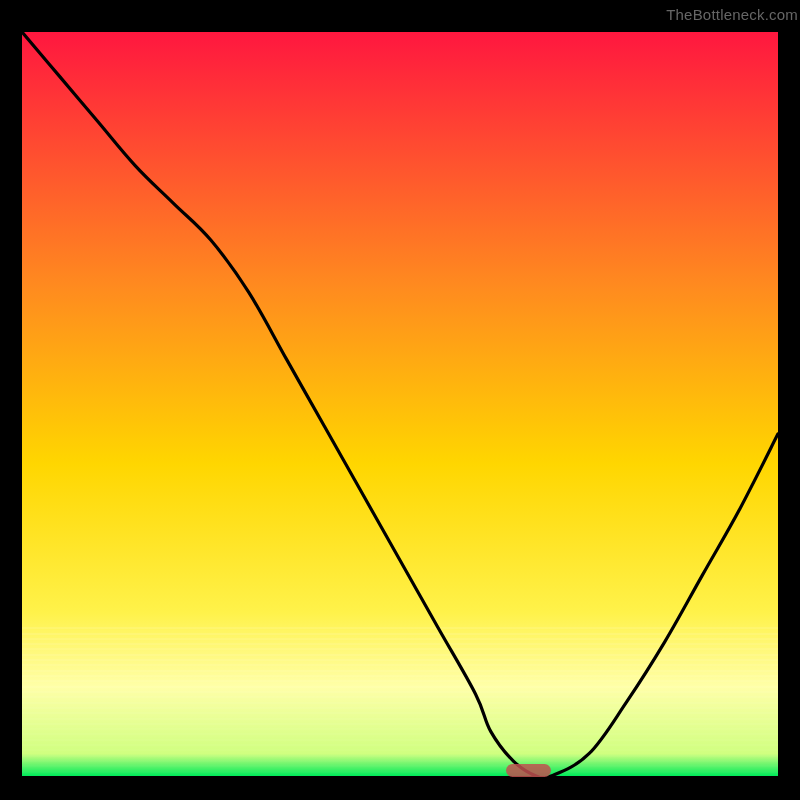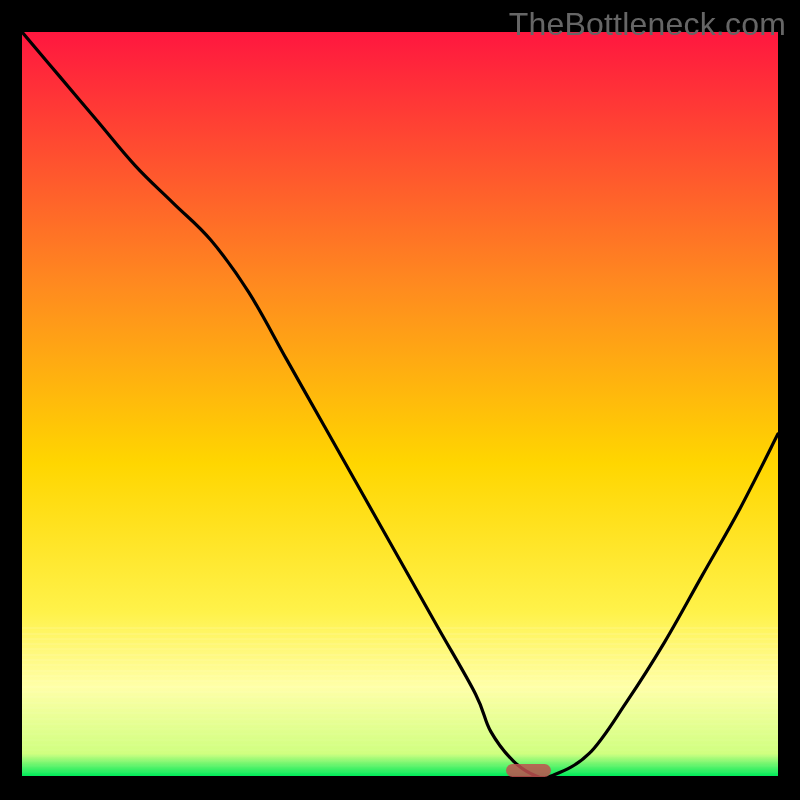--- a/index.html
+++ b/index.html
@@ -7,23 +7,23 @@
     width: 800px;
     height: 800px;
     background: #000;
     position: relative;
     font-family: Arial, Helvetica, sans-serif;
     overflow: hidden;
   }
   .watermark {
     position: absolute;
     top: 6px;
-    right: 14px;
+    right: 2px;
     color: #666;
-    font-size: 32px;
+    font-size: 15px;
     font-weight: 400;
     letter-spacing: 0.2px;
     z-index: 10;
   }
   .plot-area {
     position: absolute;
     left: 22px;
     top: 32px;
     width: 756px;
     height: 744px;

